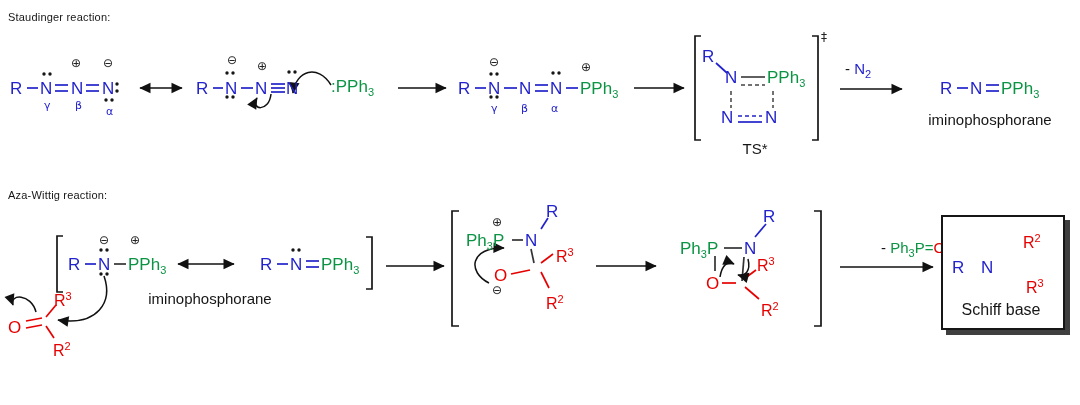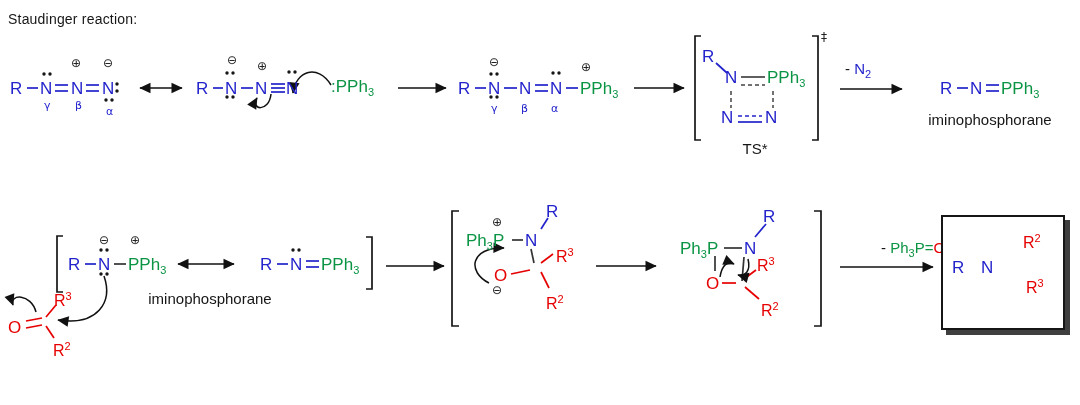--- a/index.html
+++ b/index.html
@@ -1,19 +1,19 @@
 <!DOCTYPE html>
 <html><head>
 <meta charset="utf-8">
 <style>
   html,body{margin:0;padding:0;background:#ffffff;}
   .canvas{position:relative;width:1080px;height:405px;background:#ffffff;overflow:hidden;
           font-family:"Liberation Sans","DejaVu Sans",sans-serif;}
   .canvas span{position:absolute;white-space:nowrap;line-height:1;}
-  .t   {font-size:14px;color:#161616;letter-spacing:.2px;}
+  .t   {font-size:11px;color:#161616;letter-spacing:.2px;}
   .a   {font-size:17px;}
   .lab {font-size:15px;color:#161616;text-align:center;}
   .g   {font-size:11px;font-family:"DejaVu Sans",sans-serif;}
   .c   {font-size:12px;color:#222;font-family:"DejaVu Sans",sans-serif;}
   .blue{color:#2323cc;}
   .green{color:#0b9444;}
   .red {color:#e60000;}
   .ink {color:#161616;}
   .sb{font-size:11px;vertical-align:-4px;position:static!important;}
   .sp{font-size:11px;vertical-align:6px;position:static!important;}
@@ -232,20 +232,21 @@
   <span class="c" style="left:821px;top:31px">‡</span>
   <span class="lab" style="left:700px;top:141px;width:110px">TS*</span>
 
   <span class="small15" style="left:845px;top:61px"><span class="inl ink">- </span><span class="inl blue">N</span><span class="sb blue">2</span></span>
 
   <span class="a blue" style="left:940px;top:80px">R</span>
   <span class="a blue" style="left:970px;top:80px">N</span>
   <span class="grp green" style="left:1001px;top:80px"><span class="inl">PPh</span><span class="sb">3</span></span>
   <span class="lab" style="left:900px;top:112px;width:180px">iminophosphorane</span>
 
+  <span class="t" style="left:8px;top:190px">Aza-Wittig reaction:</span>
 
   <span class="a blue" style="left:68px;top:256px">R</span>
   <span class="a blue" style="left:98px;top:256px">N</span>
   <span class="grp green" style="left:128px;top:256px"><span class="inl">PPh</span><span class="sb">3</span></span>
   <span class="c" style="left:99px;top:234px">⊖</span>
   <span class="c" style="left:130px;top:234px">⊕</span>
   <span class="lab" style="left:130px;top:291px;width:160px">iminophosphorane</span>
 
   <span class="a blue" style="left:260px;top:256px">R</span>
   <span class="a blue" style="left:290px;top:256px">N</span>
@@ -271,14 +272,15 @@
   <span class="grp red" style="left:757px;top:256px;font-size:16px"><span class="inl">R</span><span class="sp">3</span></span>
   <span class="grp red" style="left:761px;top:301px;font-size:16px"><span class="inl">R</span><span class="sp">2</span></span>
 
   <span class="small15" style="left:881px;top:240px"><span class="inl ink">- </span><span class="inl green">Ph</span><span class="sb green">3</span><span class="inl green">P</span><span class="inl green">=</span><span class="inl red">O</span></span>
 
   <div class="schiff-box"></div>
   <span class="a blue" style="left:952px;top:259px">R</span>
   <span class="a blue" style="left:981px;top:259px">N</span>
   <span class="grp red" style="left:1023px;top:233px;font-size:16px"><span class="inl">R</span><span class="sp">2</span></span>
   <span class="grp red" style="left:1026px;top:278px;font-size:16px"><span class="inl">R</span><span class="sp">3</span></span>
+  <span class="lab" style="left:941px;top:302px;width:120px;font-size:16px">Schiff base</span>
 
 </div>
 
 </body></html>

